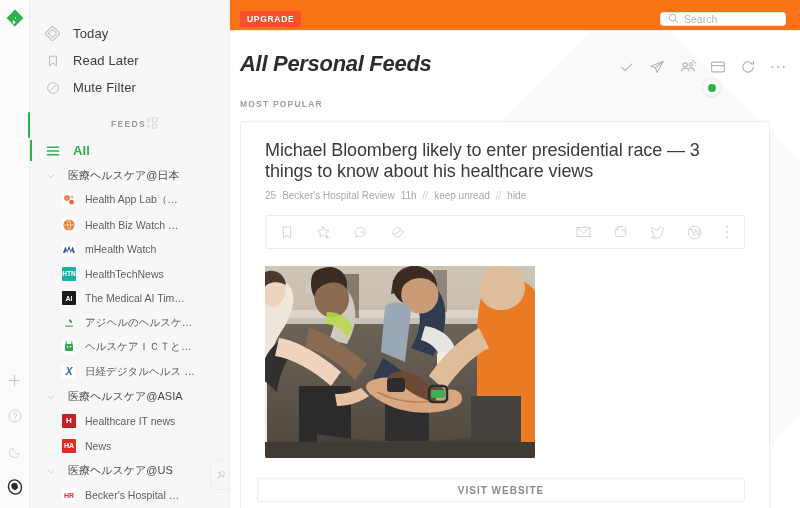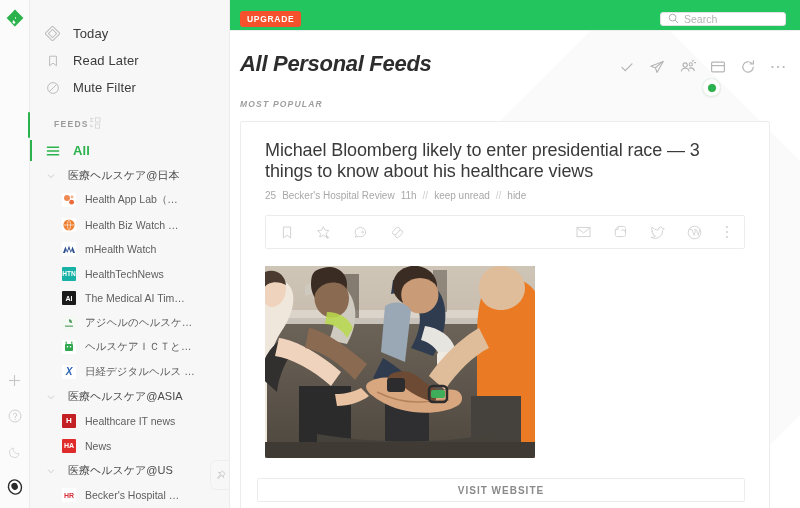--- a/index.html
+++ b/index.html
@@ -41,21 +41,21 @@
     overflow: hidden;
   }
   .nav-item {
     display: flex; align-items: center; height: 27px;
     padding-left: 14px; gap: 12px; cursor: default;
   }
   .nav-icon { width: 17px; height: 17px; display:flex; align-items:center; justify-content:center; opacity:.55; flex:0 0 17px;}
   .nav-label { font-size: 13px; color: #3b3b3b; letter-spacing: .15px; }
 
   .feeds-head {
-    display:flex; align-items:center; justify-content:flex-start;
+    display:flex; align-items:center; justify-content:center;
     padding: 14px 14px 5px 24px;
   }
   .feeds-head .ttl { font-size: 8.5px; letter-spacing: 1.3px; color: #9b9b9b; font-weight: 600; }
   .feeds-head .layout-ic { opacity:.35; }
 
   .row-all {
     display:flex; align-items:center; height:25px; padding-left:14px; gap:12px;
     position: relative;
   }
   .row-all::before {
@@ -103,21 +103,21 @@
     transform: rotate(45deg);
     border-radius: 14px;
     z-index: 0;
   }
 
   .topbar {
     position: relative; z-index: 3;
     height: 31px; display:flex; align-items:center; justify-content:space-between;
     padding: 8px 14px 0 10px;
     border-bottom: 1px solid #ededed;
-    background: #22c55e;
+    background: #f97316;
     gap: 11px;
   }
   .upgrade {
     background: #f4512c; color:#fff; font-size: 8.5px; font-weight: 700;
     letter-spacing: .7px; padding: 4px 7px; border-radius: 3px; line-height:1;
   }
   .search {
     width: 126px; height: 14px; border: 1px solid #e2e2e2; border-radius: 3px;
     display:flex; align-items:center; gap:5px; padding: 0 7px; background:#fff;
   }
@@ -138,21 +138,20 @@
     background: #fff; border: 1px solid #e3efe5;
     display:flex; align-items:center; justify-content:center;
     box-shadow: 0 1px 2px rgba(0,0,0,.06);
   }
   .green-dot { width: 8px; height: 8px; border-radius: 50%; background: #2bb24c; }
 
   .section-label {
     position:relative; z-index:2;
     font-size: 8.5px; letter-spacing: 1.2px; color: #9e9e9e; font-weight: 600;
     padding: 22px 0 0 10px;
-    font-style: italic;
   }
 
   .card {
     position: relative; z-index: 2;
     margin: 12px 30px 0 10px;
     background: #fff;
     border: 1px solid #ececec;
     border-radius: 2px;
     padding: 18px 24px 0 24px;
     height: 392px;

